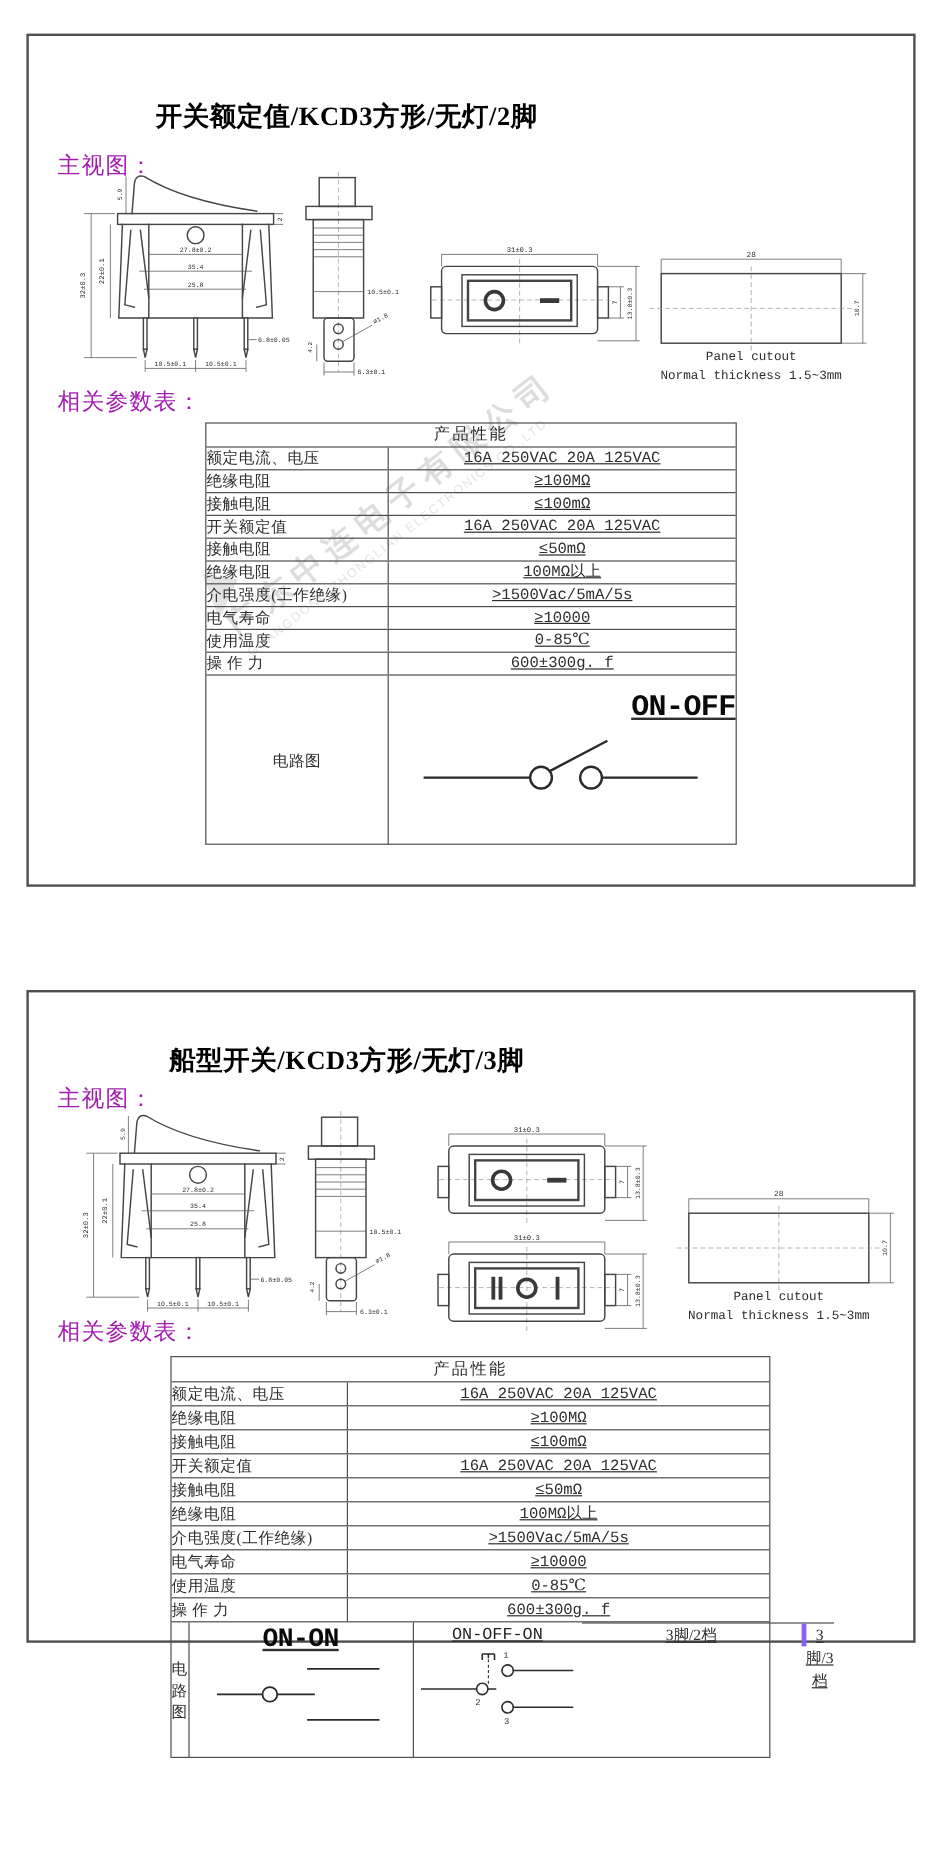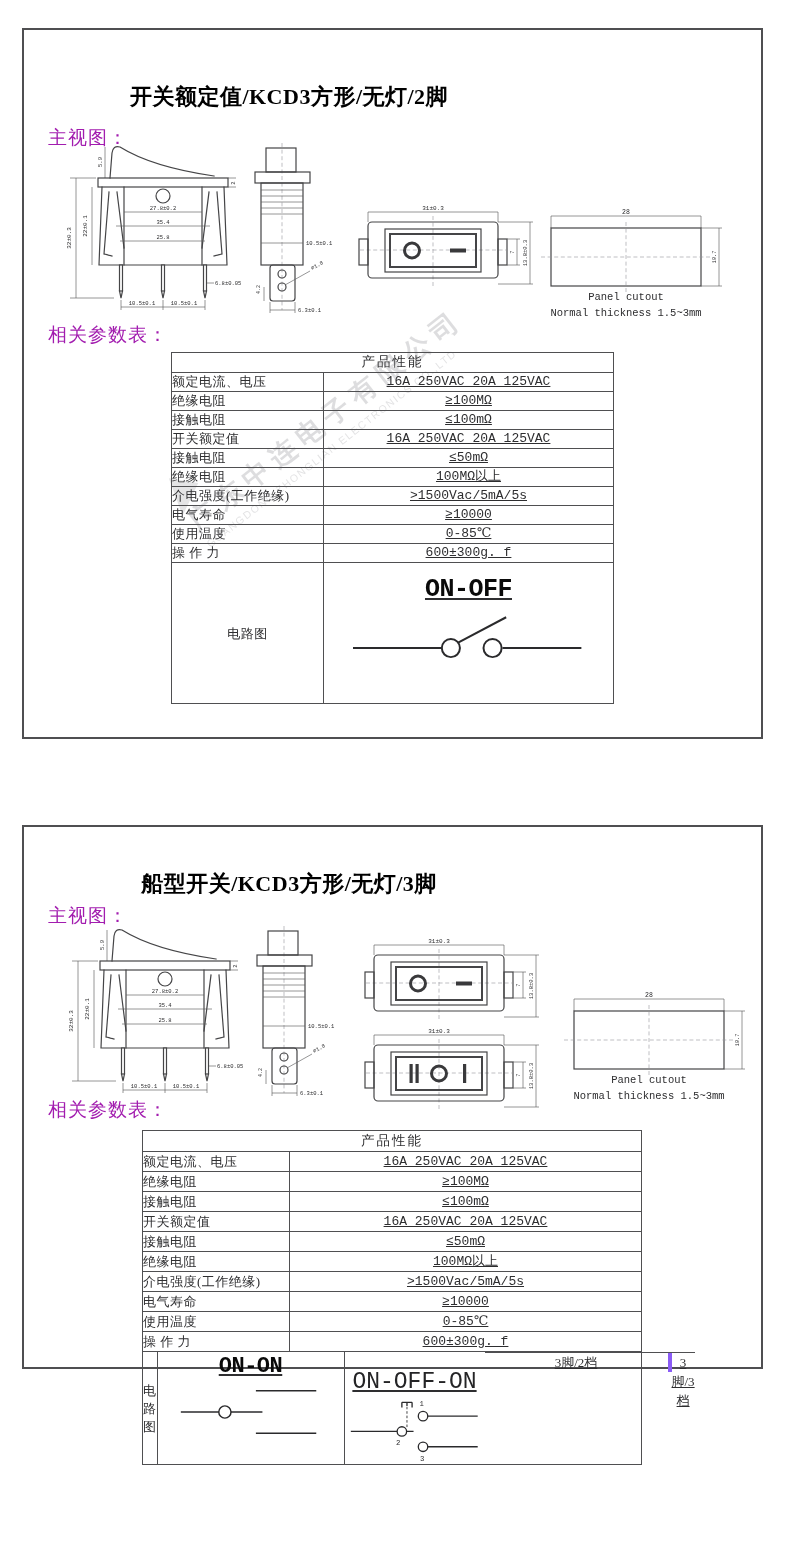--- a/index.html
+++ b/index.html
@@ -217,21 +217,21 @@
           <div class="td-label">使用温度</div>
           <div class="td-value">0-85℃</div>
         </div>
       <div class="tr r19">
           <div class="td-label">操 作 力</div>
           <div class="td-value">600±300g. f</div>
         </div>
       <div class="tr" style="height:142px;">
         <div class="td-label circuit-label">电路图</div>
         <div class="td-value" style="position:relative;">
-          <div class="circ-title-bold" style="font-size:25px;margin-top:12px;">ON-OFF</div>
+          <div class="circ-title-bold" style="font-size:25px;margin-top:12px;text-align:right;">ON-OFF</div>
           <svg class="dwg" style="position:static;display:block;margin:6px auto 0;" width="256" height="58" viewBox="0 0 280 64">
             <line class="cw" x1="12" y1="42" x2="110" y2="42"></line>
             <line class="cw" x1="128" y1="36" x2="181" y2="8"></line>
             <circle class="node" cx="120" cy="42" r="10"></circle>
             <circle class="node" cx="166" cy="42" r="10"></circle>
             <line class="cw" x1="177" y1="42" x2="264" y2="42"></line>
           </svg>
         </div>
       </div>
     </div>
@@ -432,21 +432,21 @@
             <div style="width:187px;border-right:1px solid #4f4f51;box-sizing:border-box;">
               <div class="circ-title-bold" style="font-size:22px;margin-top:2px;">ON-ON</div>
               <svg class="dwg" style="position:static;display:block;margin:2px auto 0;" width="150" height="62" viewBox="0 0 180 76">
                 <line class="cw2" x1="4" y1="38" x2="104" y2="38"></line>
                 <circle class="node2" cx="58" cy="38" r="7.5"></circle>
                 <line class="cw2" x1="96" y1="12" x2="170" y2="12"></line>
                 <line class="cw2" x1="96" y1="64" x2="170" y2="64"></line>
               </svg>
             </div>
             <div style="flex:1;">
-              <div class="circ-title-reg" style="font-size:23px;margin-top:17px;">ON-OFF-ON</div>
+              <div class="circ-title-reg" style="font-size:14px;margin-top:3px;">ON-OFF-ON</div>
               <svg class="dwg" style="position:static;display:block;margin:0 auto;" width="140" height="70" viewBox="0 0 180 96">
                 <line class="cw2" x1="2" y1="50" x2="88" y2="50"></line>
                 <circle class="node2" cx="72" cy="50" r="6.5"></circle>
                 <line class="cdash" x1="79" y1="44" x2="79" y2="16"></line>
                 <path class="cw2" d="M72,10 h14 M72,10 v7 M86,10 v7 M79,10 v5" stroke-width="1.5"></path>
                 <text x="96" y="15" font-size="10">1</text>
                 <circle class="node2" cx="101" cy="29" r="6.5"></circle>
                 <line class="cw2" x1="107" y1="29" x2="176" y2="29"></line>
                 <text x="64" y="68" font-size="10">2</text>
                 <circle class="node2" cx="101" cy="71" r="6.5"></circle>

